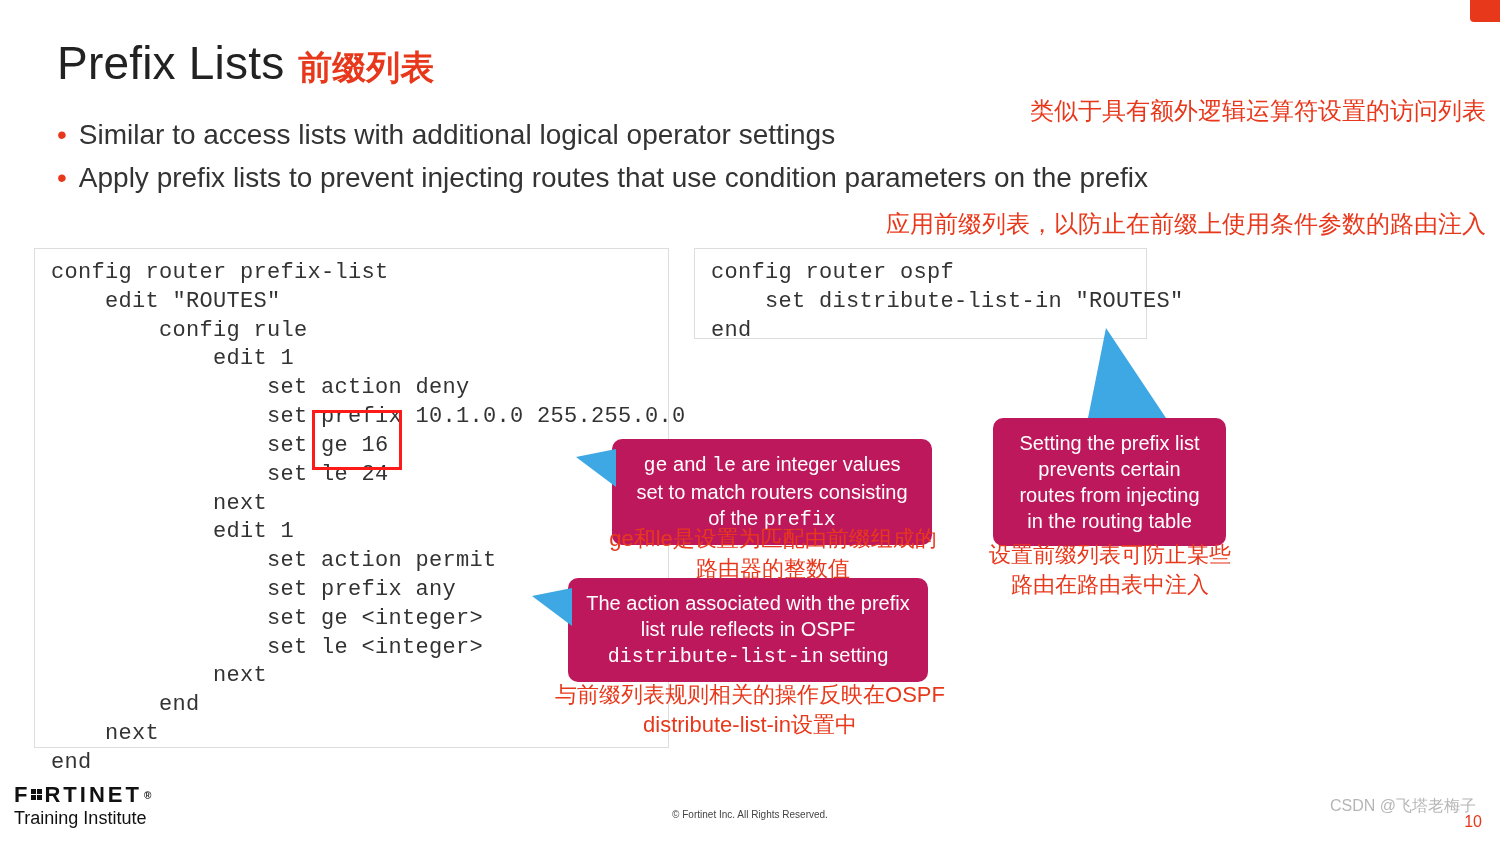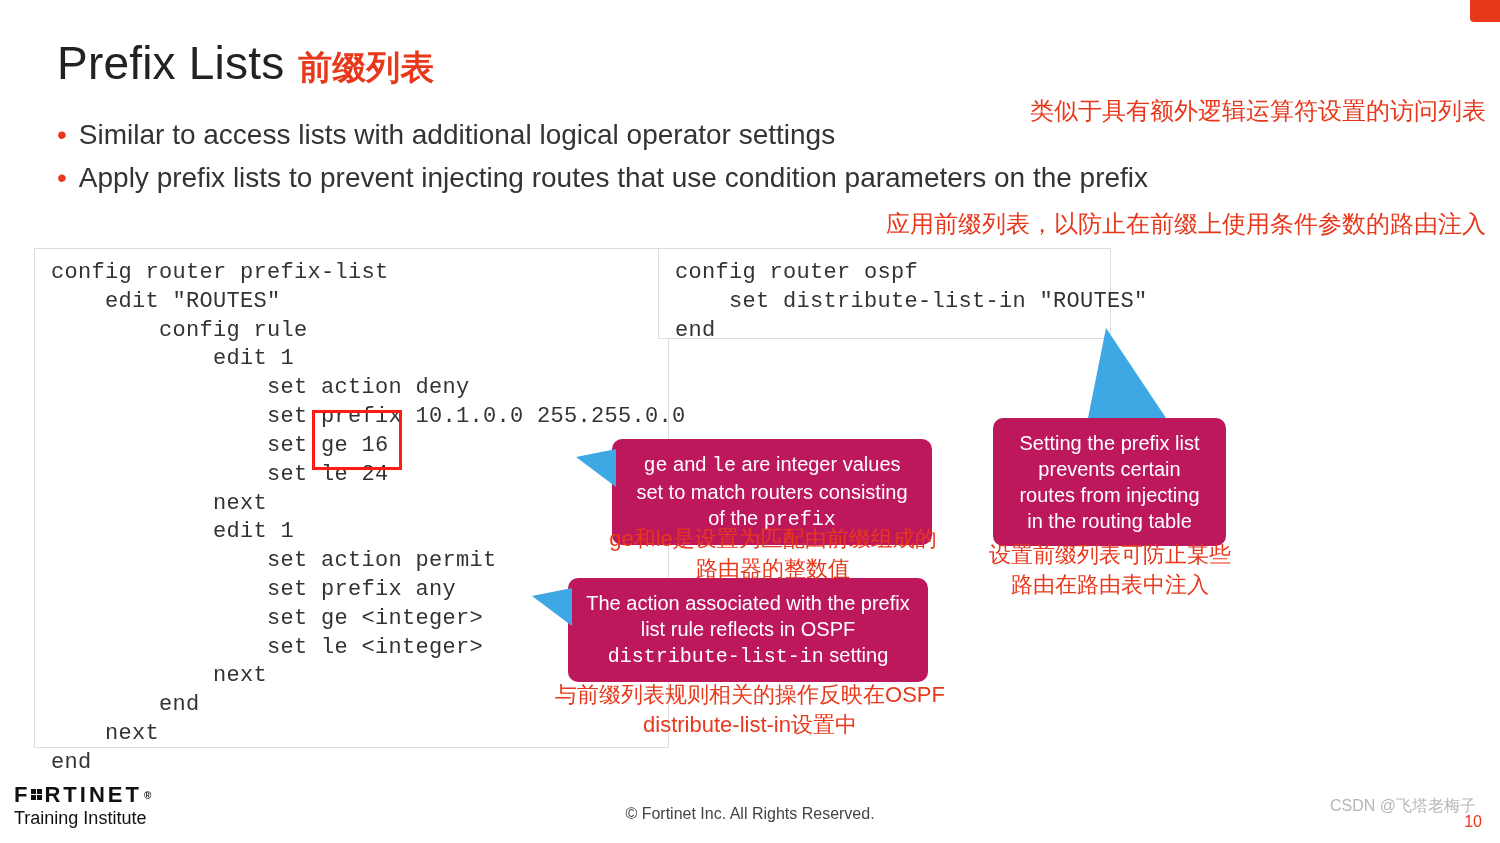--- a/index.html
+++ b/index.html
@@ -14,42 +14,42 @@
 
   .bullets { margin-top: 22px; }
   .bullet { font-size: 28px; color: #333; line-height: 1.55; display: flex; align-items: flex-start; gap: 12px; }
   .bullet .dot { color: #e8381b; font-size: 28px; line-height: 1.55; }
 
   .annot-r1 { position: absolute; right: 14px; top: 95px; color: #e8381b; font-size: 24px; }
   .annot-r2 { position: absolute; right: 14px; top: 208px; color: #e8381b; font-size: 24px; }
 
   .code-box { position: absolute; background: #fff; border: 1px solid #ddd; padding: 10px 16px 6px; }
   #code-left { left: 34px; top: 248px; width: 635px; height: 500px; }
-  #code-right { left: 658px; top: 248px; width: 453px; height: 91px; }
+  #code-right { left: 694px; top: 248px; width: 453px; height: 91px; }
   .code { font-family: "Courier New", monospace; font-size: 22px; color: #333; white-space: pre; line-height: 1.31; letter-spacing: 0.3px; }
 
   .highlight-box { position: absolute; border: 3px solid #ff1a1a; left: 312px; top: 410px; width: 90px; height: 60px; }
 
   .callout { position: absolute; background: #be185d; color: #fff; border-radius: 10px; padding: 12px 18px; font-size: 20px; text-align: center; line-height: 1.3; box-shadow: 0 0 0 rgba(0,0,0,0); }
   .callout .mono { font-family: "Courier New", monospace; }
   .callout::after { content: ""; position: absolute; width: 0; height: 0; }
   #call1 { left: 612px; top: 439px; width: 320px; }
   #call1::after { left: -36px; top: 10px; border-right: 40px solid #3da8e3; border-top: 8px solid transparent; border-bottom: 30px solid transparent; }
   #call2 { left: 568px; top: 578px; width: 360px; text-align: center; }
   #call2::after { left: -36px; top: 10px; border-right: 40px solid #3da8e3; border-top: 8px solid transparent; border-bottom: 30px solid transparent; }
   #call3 { left: 993px; top: 418px; width: 233px; }
   #call3::after { top: -90px; right: 60px; border-bottom: 90px solid #3da8e3; border-left: 18px solid transparent; border-right: 60px solid transparent; }
 
   .red-note { position: absolute; color: #e8381b; font-size: 22px; text-align: center; line-height: 1.35; }
   #note1 { left: 588px; top: 524px; width: 370px; }
   #note2 { left: 550px; top: 680px; width: 400px; }
   #note3 { left: 980px; top: 540px; width: 260px; }
 
   .footer { position: absolute; left: 0; bottom: 0; width: 100%; height: 58px; display: flex; align-items: center; justify-content: center; }
-  .copyright { font-size: 16px; color: #444; }
+  .copyright { font-size: 10px; color: #444; }
   .pagenum { position: absolute; right: 18px; bottom: 12px; font-size: 16px; color: #e8381b; }
   .watermark { position: absolute; right: 24px; bottom: 26px; font-size: 16px; color: rgba(120,120,120,0.55); }
 
   .logo-block { position: absolute; left: 14px; bottom: 14px; }
   .logo-text { font-family: Arial, sans-serif; font-weight: 700; font-size: 22px; letter-spacing: 3px; color: #111; display: flex; align-items: center; }
   .logo-o-wrap { display: inline-flex; flex-wrap: wrap; width: 14px; height: 14px; align-content: flex-start; position: relative; top: 0; }
   .subbrand { font-size: 18px; color: #111; font-weight: 400; margin-top: 0; }
   .brand-reg { font-size: 10px; vertical-align: top; margin-left: 2px; }
 
   .accent-tab { position: absolute; right: 0; top: 0; width: 30px; height: 22px; background: #e8381b; border-bottom-left-radius: 4px; }

